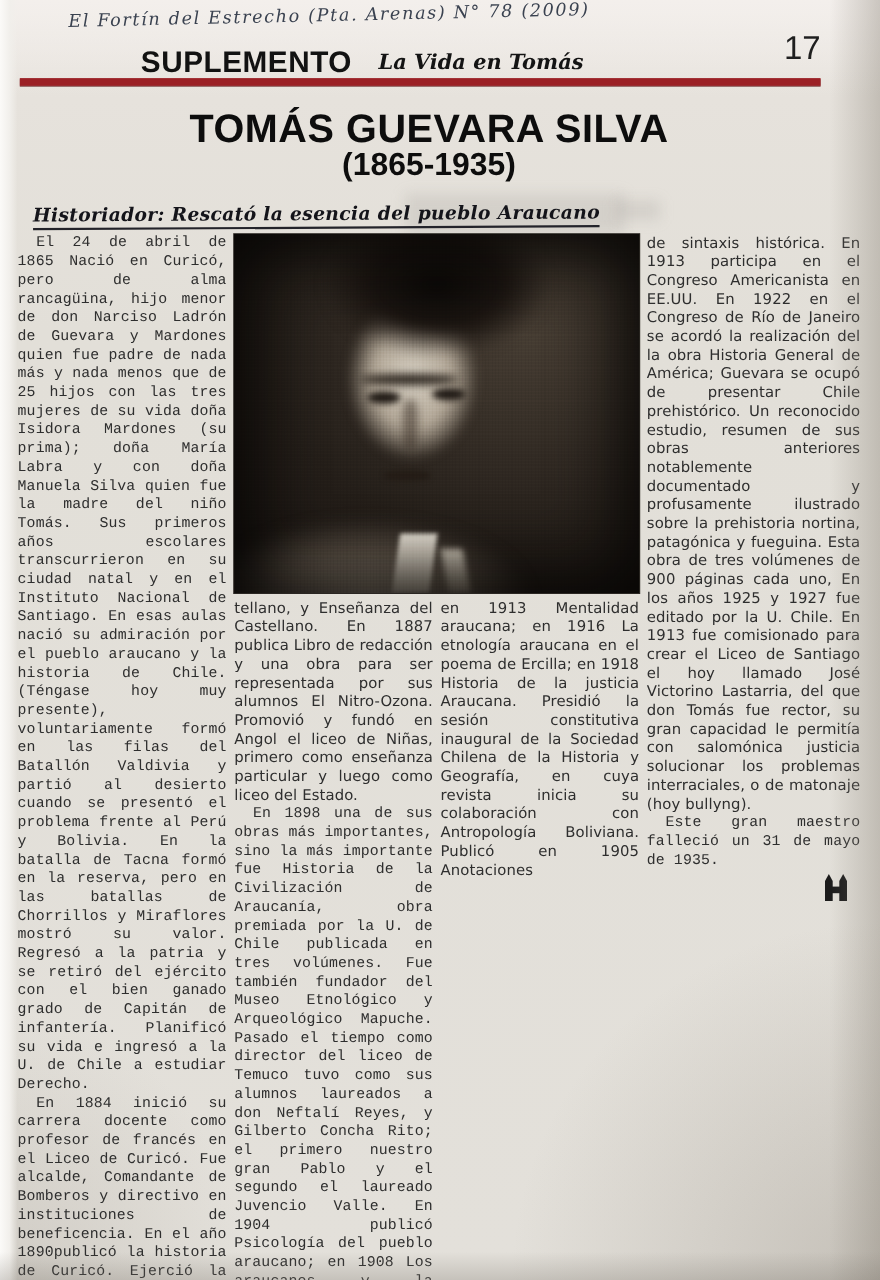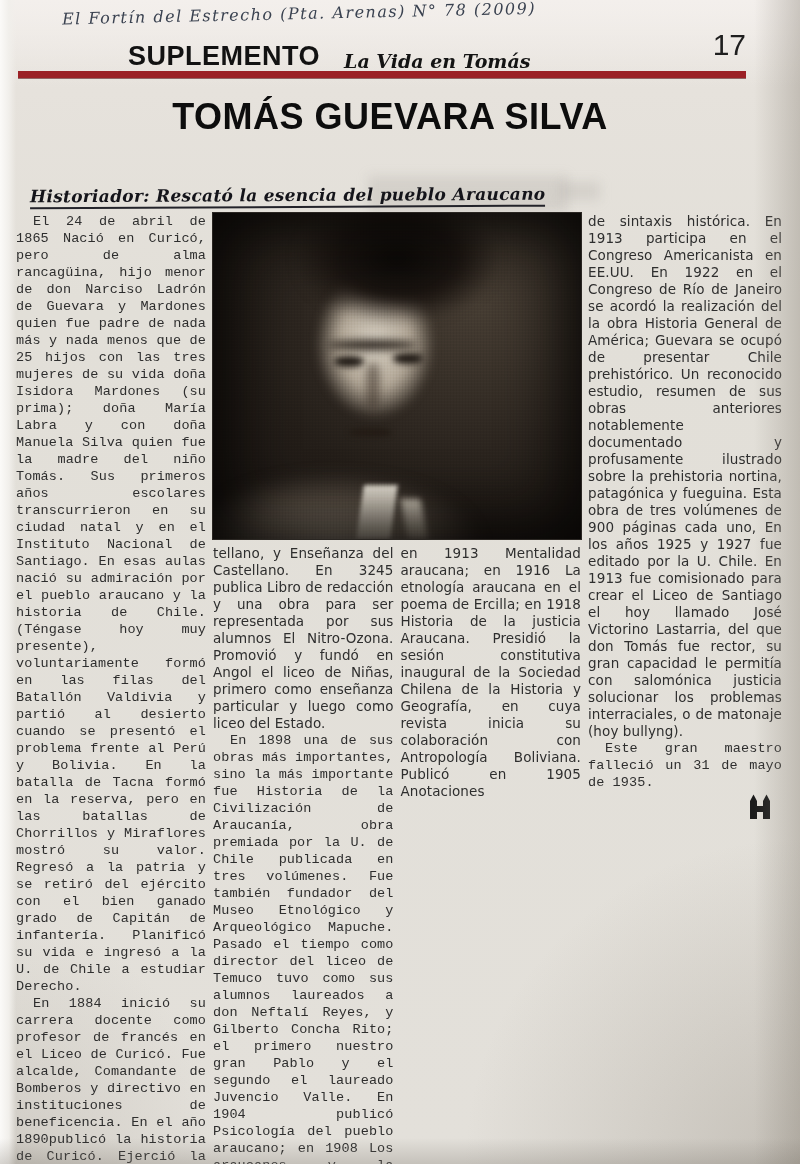--- a/index.html
+++ b/index.html
@@ -25,21 +25,21 @@
     background:linear-gradient(0deg,rgba(120,114,105,.28),rgba(120,114,105,0));}
   .top-band{position:absolute;left:0;top:0;right:0;height:86px;
     background:linear-gradient(180deg,rgba(244,240,237,.9),rgba(244,240,237,0));}
 
   .handwritten{
     position:absolute;left:62px;top:4px;width:480px;
     font-family:"DejaVu Serif",serif;font-style:italic;
     font-size:16px;letter-spacing:1.5px;color:#3a4250;
     transform:rotate(-1.3deg);white-space:nowrap;
   }
-  .masthead{position:absolute;left:128px;top:41px;display:flex;align-items:flex-end;gap:24px;white-space:nowrap;}
+  .masthead{position:absolute;left:128px;top:41px;display:flex;align-items:center;gap:24px;white-space:nowrap;}
   .m-section{font-family:"Liberation Sans",sans-serif;font-weight:bold;font-size:27px;letter-spacing:.5px;color:#121212;}
   .m-pub{font-family:"DejaVu Serif",serif;font-style:italic;font-weight:bold;font-size:24px;color:#1a1a1a;letter-spacing:.5px;}
   .m-tag{font-family:"DejaVu Serif",serif;font-style:italic;font-weight:bold;font-size:19px;color:#141414;}
   .page-number{position:absolute;right:54px;top:28px;font-family:"Liberation Sans",sans-serif;font-size:30px;color:#1f1f1f;}
   .red-rule{position:absolute;left:18px;top:71px;width:728px;height:7px;background:#9b2025;box-shadow:0 1px 0 rgba(90,15,18,.6);}
 
   .headline{position:absolute;left:20px;top:99px;width:740px;text-align:center;}
   .kicker{font-family:"Liberation Serif",serif;font-style:italic;font-size:21px;color:#191919;margin-bottom:5px;}
   .title{font-family:"Liberation Sans",sans-serif;font-weight:bold;font-size:36px;letter-spacing:.5px;color:#0d0d0d;line-height:1.0;}
   .years{font-family:"Liberation Sans",sans-serif;font-weight:bold;font-size:29px;color:#0d0d0d;line-height:1.05;}
@@ -111,20 +111,21 @@
 
   <div class="masthead">
     <span class="m-section">SUPLEMENTO</span>
     <span class="m-tag">La Vida en Tomás</span>
   </div>
   <div class="page-number">17</div>
   <div class="red-rule"></div>
 
   <div class="headline">
     <div class="title">TOMÁS GUEVARA SILVA</div>
+    <div class="years">(1865-1935)</div>
   </div>
   <div class="subtitle">Historiador: Rescató la esencia del pueblo Araucano</div>
 
   <div class="body-grid">
 
     <div class="col col1">
       <p class="indent">El 24 de abril de 1865 Nació en Curicó, pero de alma rancagüina, hijo menor de don Narciso Ladrón de Guevara y Mardones quien fue padre de nada más y nada menos que de 25 hijos con las tres mujeres de su vida doña Isidora Mardones (su prima); doña María Labra y con doña Manuela Silva quien fue la madre del niño Tomás. Sus primeros años escolares transcurrieron en su ciudad natal y en el Instituto Nacional de Santiago. En esas aulas nació su admiración por el pueblo araucano y la historia de Chile. (Téngase hoy muy presente), voluntariamente formó en las filas del Batallón Valdivia y partió al desierto cuando se presentó el problema frente al Perú y Bolivia. En la batalla de Tacna formó en la reserva, pero en las batallas de Chorrillos y Miraflores mostró su valor. Regresó a la patria y se retiró del ejército con el bien ganado grado de Capitán de infantería. Planificó su vida e ingresó a la U. de Chile a estudiar Derecho.</p>
       <p class="indent">En 1884 inició su carrera docente como profesor de francés en el Liceo de Curicó. Fue alcalde, Comandante de Bomberos y directivo en instituciones de beneficencia. En el año 1890publicó la historia de Curicó. Ejerció la docencia en el liceo de Angol como profesor de castellano. En 1882 publicó El lenguaje incorrecto o Ejercicios Prácticos. Fue Gobernador de Mariluán con asiento en Victoria, donde también fue intendente. Dice la historia que fue un distinguido masón. En 1887 publica Incorrecciones del Cas-</p>
     </div>
 
@@ -139,21 +140,21 @@
         <div class="layer ph-eye e-r"></div>
         <div class="layer ph-nose"></div>
         <div class="layer ph-mouth"></div>
         <div class="layer ph-collar"></div>
         <div class="layer ph-collar2"></div>
         <div class="layer ph-grain"></div>
         <div class="layer ph-vignette"></div>
       </div>
       <div class="mid-cols">
         <div class="col">
-          <p>tellano, y Enseñanza del Castellano. En 3245 publica Libro de redacción y una obra para ser representada por sus alumnos El Nitro-Ozona. Promovió y fundó en Angol el liceo de Niñas, primero como enseñanza particular y luego como liceo del Estado.</p>
+          <p>tellano, y Enseñanza del Castellano. En 1887 publica Libro de redacción y una obra para ser representada por sus alumnos El Nitro-Ozona. Promovió y fundó en Angol el liceo de Niñas, primero como enseñanza particular y luego como liceo del Estado.</p>
           <p class="indent">En 1898 una de sus obras más importantes, sino la más importante fue Historia de la Civilización de Araucanía, obra premiada por la U. de Chile publicada en tres volúmenes. Fue también fundador del Museo Etnológico y Arqueológico Mapuche. Pasado el tiempo como director del liceo de Temuco tuvo como sus alumnos laureados a don Neftalí Reyes, y Gilberto Concha Rito; el primero nuestro gran Pablo y el segundo el laureado Juvencio Valle. En 1904 publicó Psicología del pueblo araucano; en 1908 Los araucanos y la Revolución de la Independencia; en 1910 Folclore Araucano; en 1911Las última familias y costumbres araucanas;</p>
         </div>
         <div class="col">
           <p>en 1913 Mentalidad araucana; en 1916 La etnología araucana en el poema de Ercilla; en 1918 Historia de la justicia Araucana. Presidió la sesión constitutiva inaugural de la Sociedad Chilena de la Historia y Geografía, en cuya revista inicia su colaboración con Antropología Boliviana. Publicó en 1905 Anotaciones</p>
         </div>
       </div>
     </div>
 
     <div class="col col4">
       <p>de sintaxis histórica. En 1913 participa en el Congreso Americanista en EE.UU. En 1922 en el Congreso de Río de Janeiro se acordó la realización del la obra Historia General de América; Guevara se ocupó de presentar Chile prehistórico. Un reconocido estudio, resumen de sus obras anteriores notablemente documentado y profusamente ilustrado sobre la prehistoria nortina, patagónica y fueguina. Esta obra de tres volúmenes de 900 páginas cada uno, En los años 1925 y 1927 fue editado por la U. Chile. En 1913 fue comisionado para crear el Liceo de Santiago el hoy llamado José Victorino Lastarria, del que don Tomás fue rector, su gran capacidad le permitía con salomónica justicia solucionar los problemas interraciales, o de matonaje (hoy bullyng).</p>

